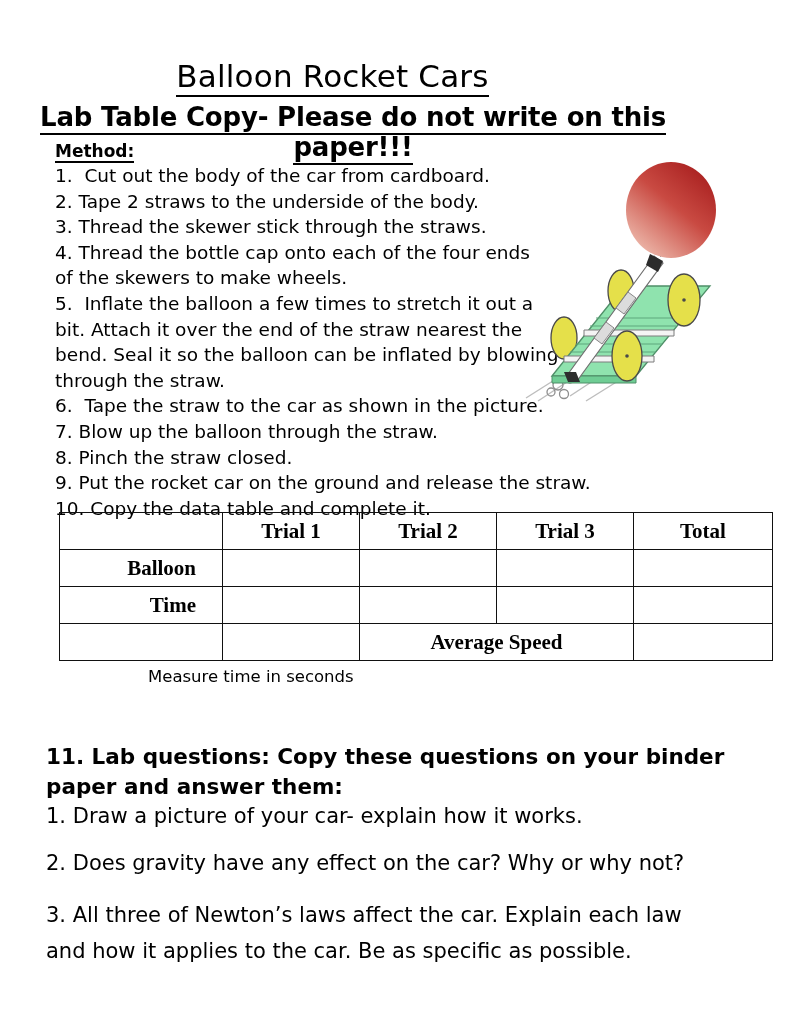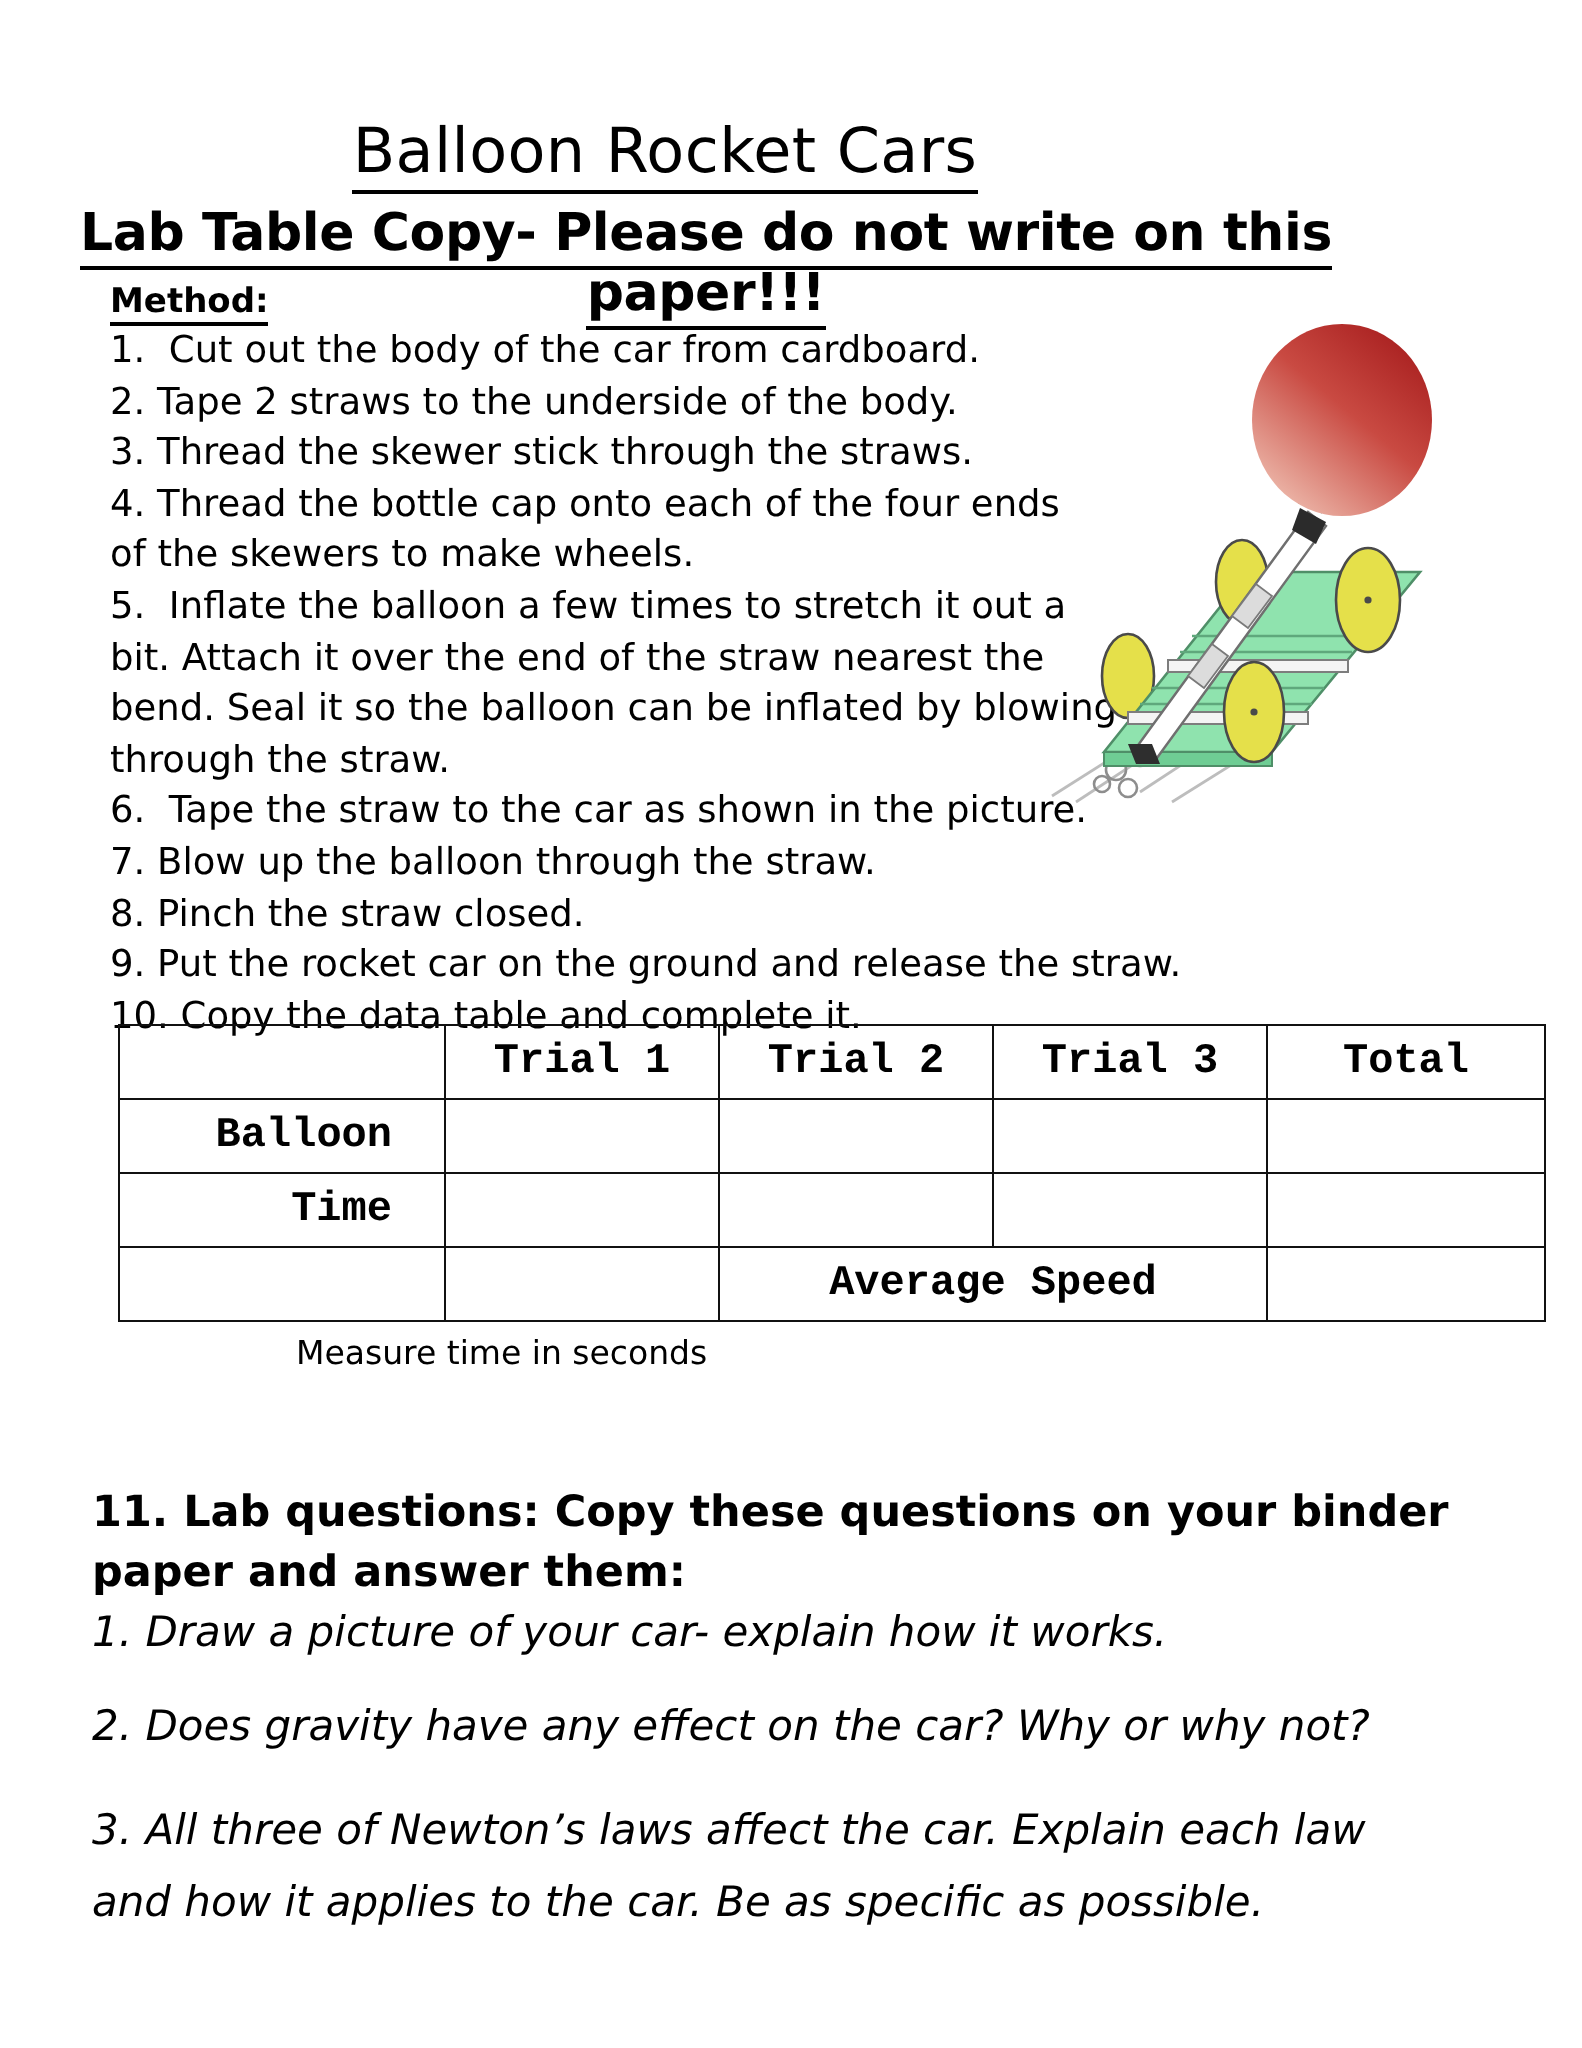--- a/index.html
+++ b/index.html
@@ -78,21 +78,21 @@
     position: absolute;
     left: 59px;
     top: 512px;
     width: 648px;
     border-collapse: collapse;
     table-layout: fixed;
   }
   .data-table td {
     border: 1.5px solid #111;
     height: 36px;
-    font-family: Liberation Mono, monospace;
+    font-family: Liberation Serif, serif;
     font-size: 21px;
     font-weight: 700;
     text-align: center;
     vertical-align: middle;
     padding: 0 6px;
   }
   .data-table td.lbl-cell {
     text-align: right;
     padding-right: 26px;
   }
@@ -120,21 +120,20 @@
     left: 46px; top: 742px;
     width: 700px;
     font-size: 21.5px;
     font-weight: 700;
     line-height: 30px;
   }
   .q-list {
     position: absolute;
     left: 46px; top: 803px;
     width: 710px;
-    font-style: italic;
   }
   .q-item {
     font-size: 21px;
     line-height: 27px;
     margin-bottom: 20px;
     white-space: pre-line;
   }
   .q-item.q-multi { line-height: 36px; margin-bottom: 0; }
 
   

